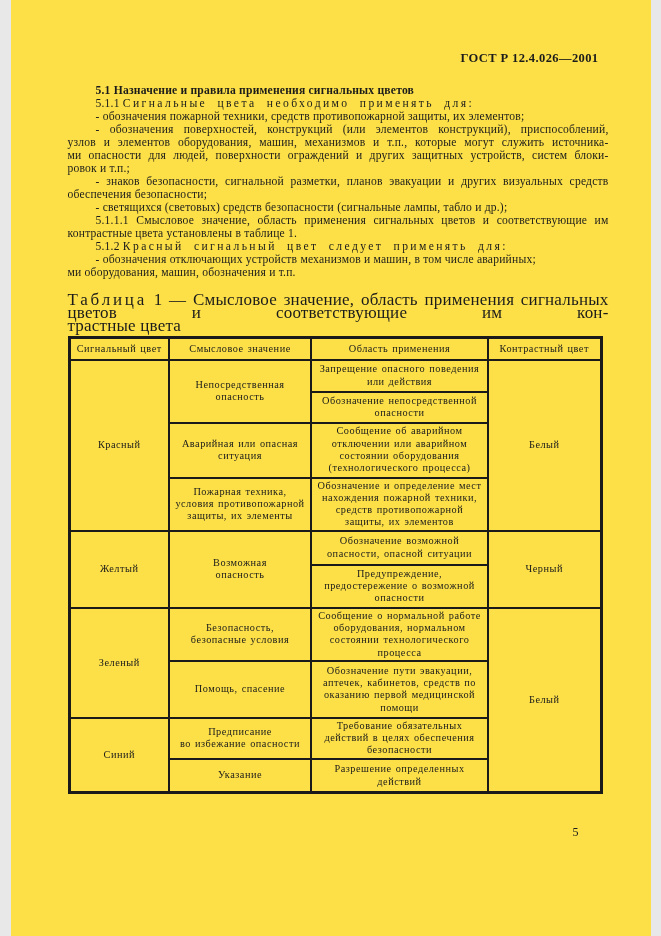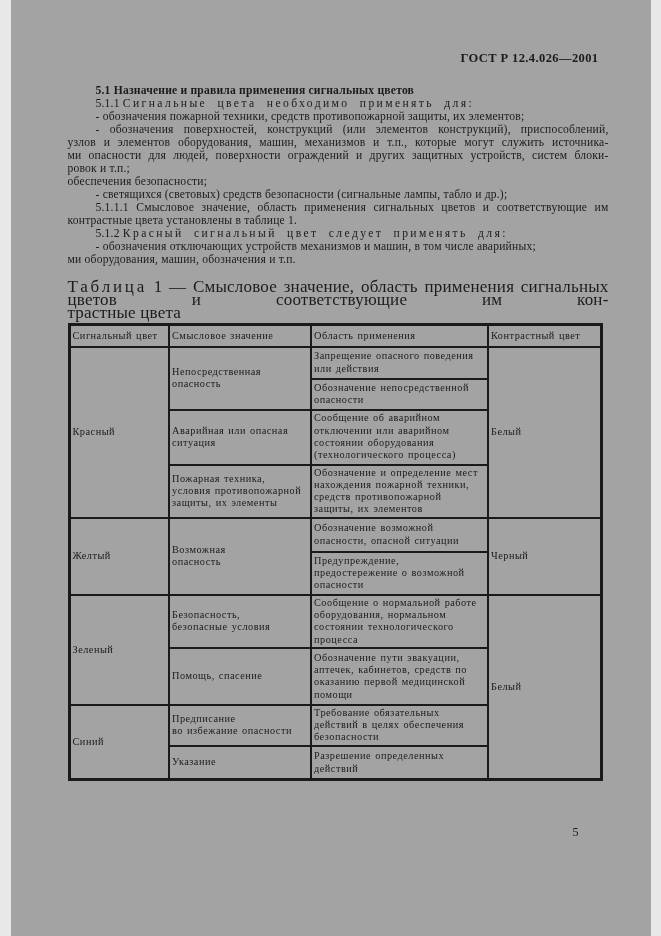--- a/index.html
+++ b/index.html
@@ -1,20 +1,20 @@
 <!DOCTYPE html>
 <html><head>
 <meta charset="utf-8">
 <style>
   html,body { margin:0; padding:0; background:#e8e8e8; }
   .page {
     position:relative;
     width:640px; height:936px;
     margin:0 auto;
-    background:#a3a3a3;
+    background:#fde047;
     font-family:"Liberation Serif", serif;
     color:#1b1b1b;
     overflow:hidden;
   }
   .content { position:absolute; left:57px; top:0; width:541px; }
   .doc-header {
     margin-top:51px;
     text-align:right;
     padding-right:10px;
     font-weight:bold;
@@ -36,21 +36,21 @@
     border-collapse:collapse;
     table-layout:fixed;
     width:532px;
     border:3px solid #1a1a1a;
   }
   table.sig td, table.sig th {
     border:2px solid #1a1a1a;
     font-size:10.3px;
     line-height:12.3px;
     font-weight:normal;
-    text-align:left;
+    text-align:center;
     vertical-align:middle;
     white-space:pre-line;
     letter-spacing:0.5px;
     word-spacing:1px;
     padding:1px 2px;
     overflow:hidden;
   }
   .c1{width:100px}.c2{width:142px}.c3{width:177px}.c4{width:113px}
   tr.r0{height:22px} tr.r1{height:32px} tr.r2{height:31px} tr.r3{height:55px}
   tr.r4{height:53px} tr.r5{height:34px} tr.r6{height:43px} tr.r7{height:53px}
@@ -81,20 +81,21 @@
         <div class="block">
           <div class="line first"><span>- обозначения пожарной техники, средств противопожарной защиты, их элементов;</span></div>
         </div>
         <div class="block">
           <div class="line first jline"><span>- обозначения поверхностей, конструкций (или элементов конструкций), приспособлений,</span></div>
           <div class="line jline"><span>узлов и элементов оборудования, машин, механизмов и т.п., которые могут служить источника-</span></div>
           <div class="line jline"><span>ми опасности для людей, поверхности ограждений и других защитных устройств, систем блоки-</span></div>
           <div class="line"><span>ровок и т.п.;</span></div>
         </div>
         <div class="block">
+          <div class="line first jline"><span>- знаков безопасности, сигнальной разметки, планов эвакуации и других визуальных средств</span></div>
           <div class="line"><span>обеспечения безопасности;</span></div>
         </div>
         <div class="block">
           <div class="line first"><span>- светящихся (световых)  средств безопасности (сигнальные лампы, табло и др.);</span></div>
         </div>
         <div class="block">
           <div class="line first jline"><span>5.1.1.1 Смысловое значение, область применения сигнальных цветов и соответствующие им</span></div>
           <div class="line"><span>контрастные цвета установлены в таблице 1.</span></div>
         </div>
         <div class="block">

